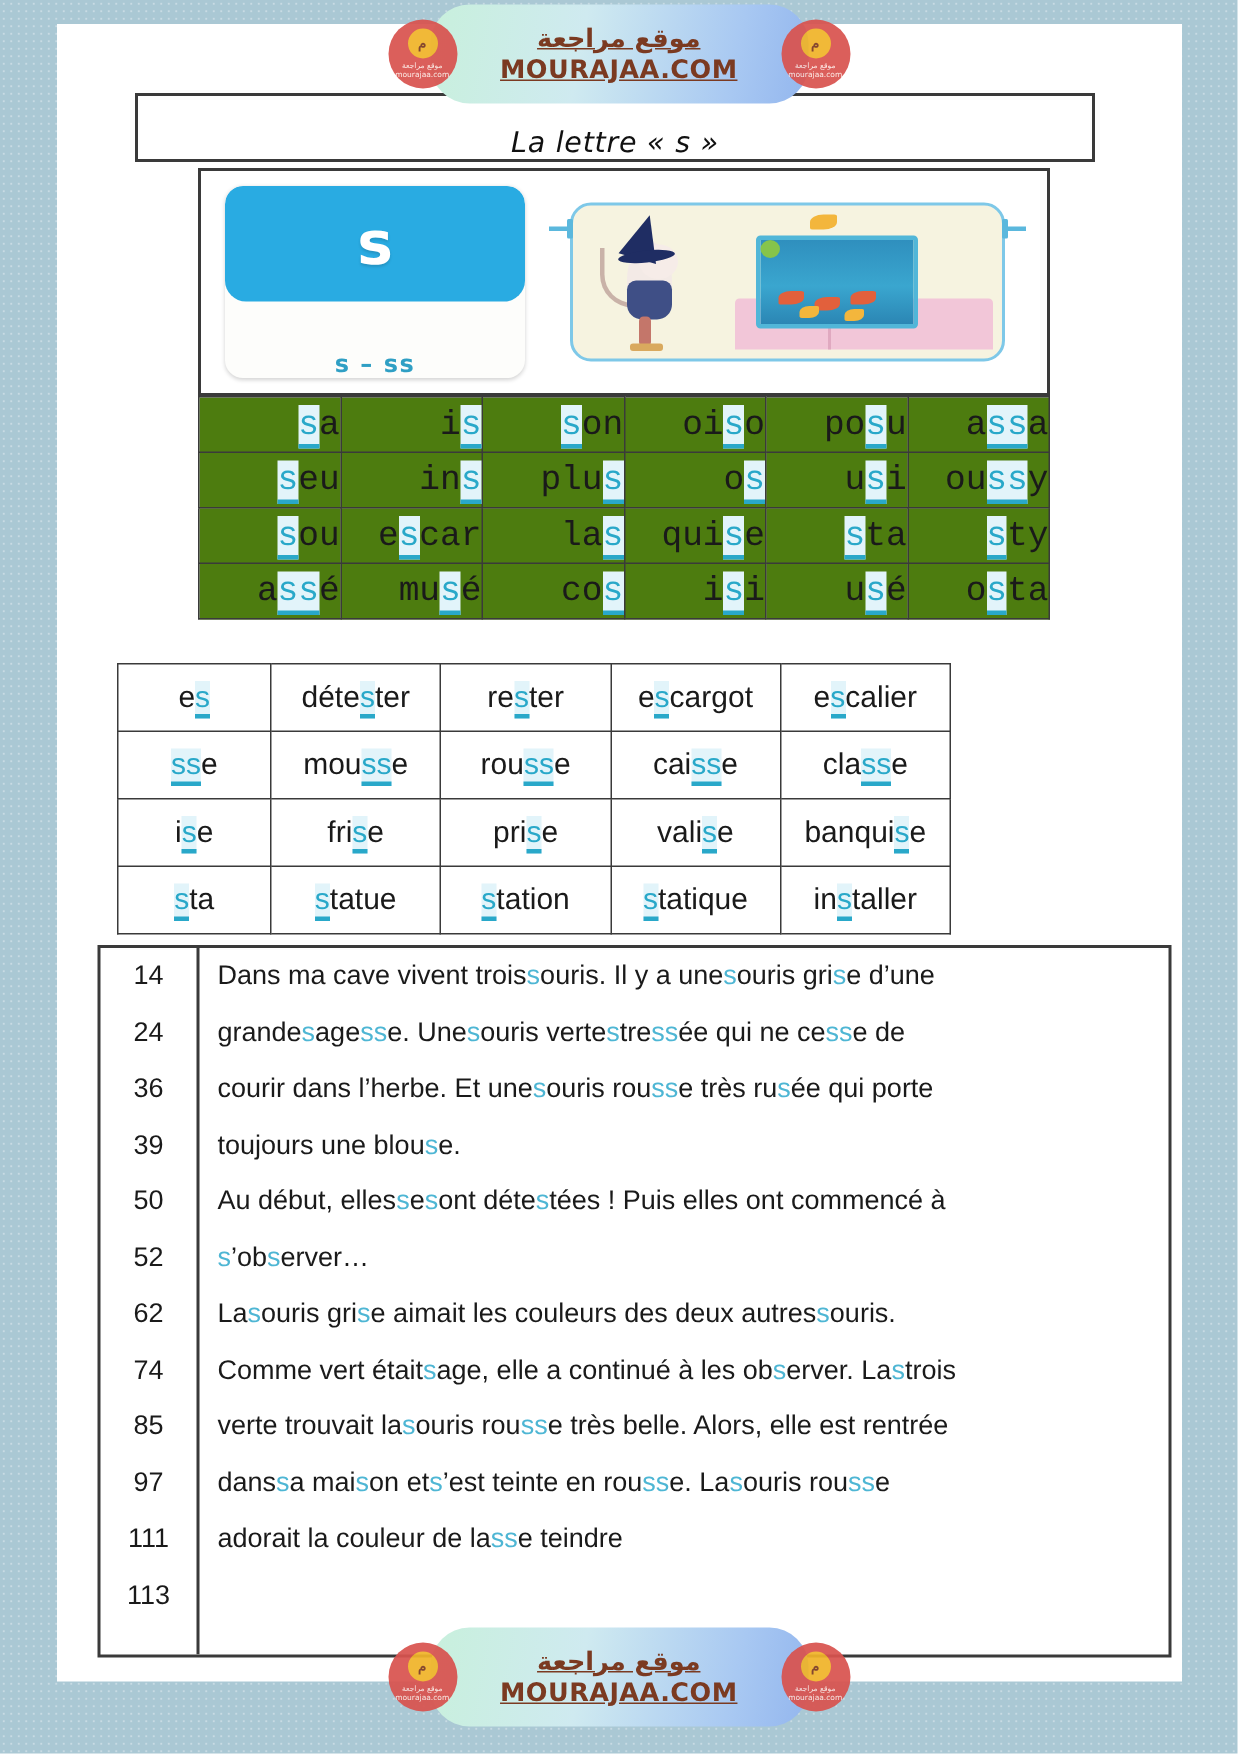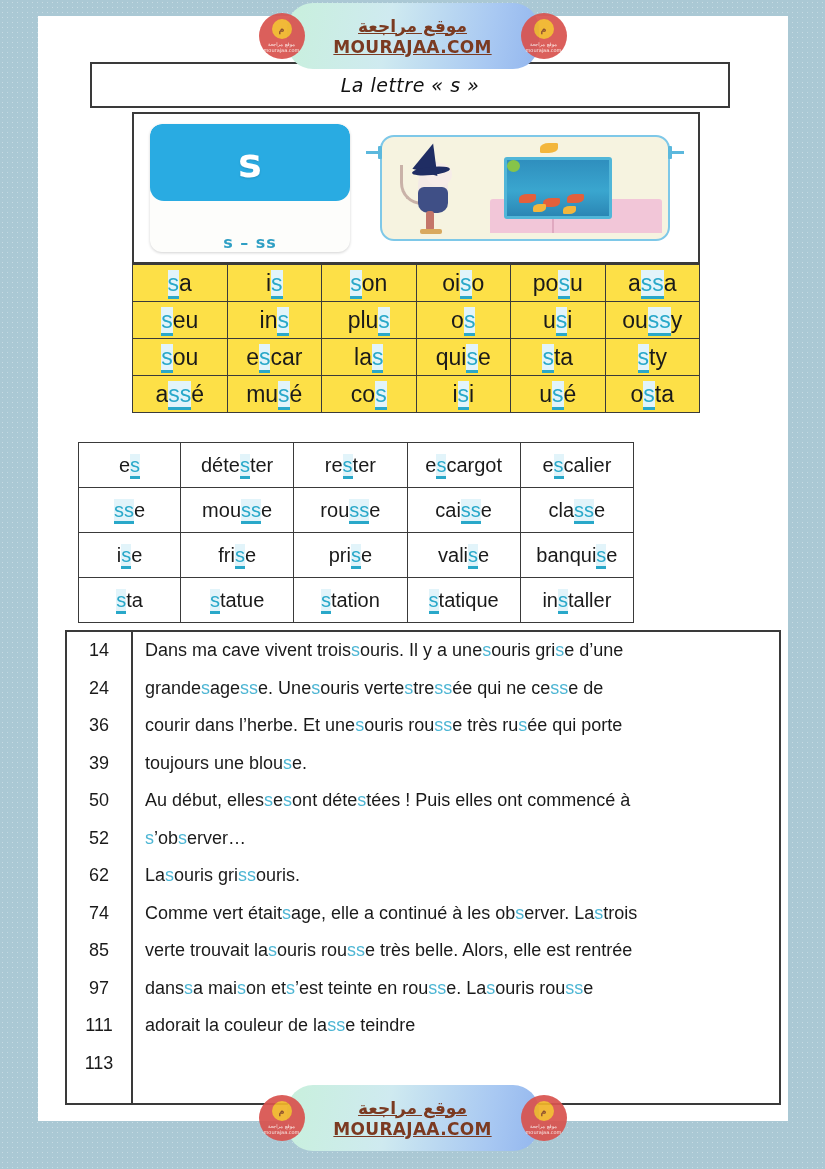--- a/index.html
+++ b/index.html
@@ -34,21 +34,21 @@
   
   .title-box {
     position: absolute;
     left: 52px;
     top: 46px;
     width: 640px;
     height: 46px;
     border: 2px solid #3a3a3a;
     background: #fff;
     display: flex;
-    align-items: center;
+    align-items: flex-end;
     justify-content: center;
   }
   .title-text {
     font-family: "DejaVu Sans", sans-serif;
     font-size: 19px;
     color: #111;
     letter-spacing: 0.5px;
     font-style: italic;
   }
 
@@ -210,26 +210,26 @@
   
   .syll-table {
     position: absolute; left: 94px; top: 248px;
     width: 568px;
     border-collapse: collapse;
     table-layout: fixed;
   }
   .syll-table td {
     border: 1px solid #3a3a3a;
     height: 37px;
-    text-align: center;
+    text-align: right;
     vertical-align: middle;
-    font-family: Liberation Sans, sans-serif;
+    font-family: Liberation Mono, monospace;
     font-size: 23px;
     color: #1a1a1a;
-    background: #fde047;
+    background: #4d7c0f;
   }
 
   
   .word-table {
     position: absolute; left: 40px; top: 426px;
     width: 556px;
     border-collapse: collapse;
     table-layout: fixed;
   }
   .word-table td {
@@ -526,20 +526,21 @@
             <span class="s-plain">s</span>
             <span>’ob</span>
             <span class="s-plain">s</span>
             <span>erver…</span>
           </div>
           <div class="txt-cell">
             <span>La </span>
             <span class="s-plain">s</span>
             <span>ouris gri</span>
             <span class="s-plain">s</span>
+            <span>e aimait les couleurs des deux autres </span>
             <span class="s-plain">s</span>
             <span>ouris.</span>
           </div>
           <div class="txt-cell">
             <span>Comme vert était </span>
             <span class="s-plain">s</span>
             <span>age, elle a continué à les ob</span>
             <span class="s-plain">s</span>
             <span>erver. La </span>
             <span class="s-plain">s</span>

